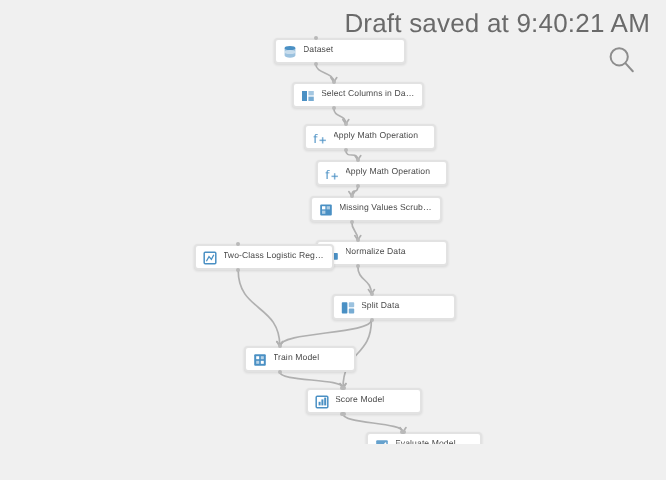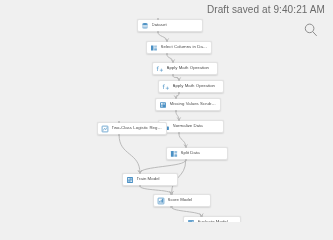--- a/index.html
+++ b/index.html
@@ -21,21 +21,21 @@
     position: absolute;
     inset: 0;
     background: #f0f0f0;
   }
 
   
   #status-bar {
     position: absolute;
     top: 4px;
     right: 8px;
-    font-size: 10px;
+    font-size: 13px;
     color: #6a6a6a;
     letter-spacing: 0.1px;
     white-space: nowrap;
     user-select: none;
   }
 
   
   #search-control {
     position: absolute;
     top: 20px;

